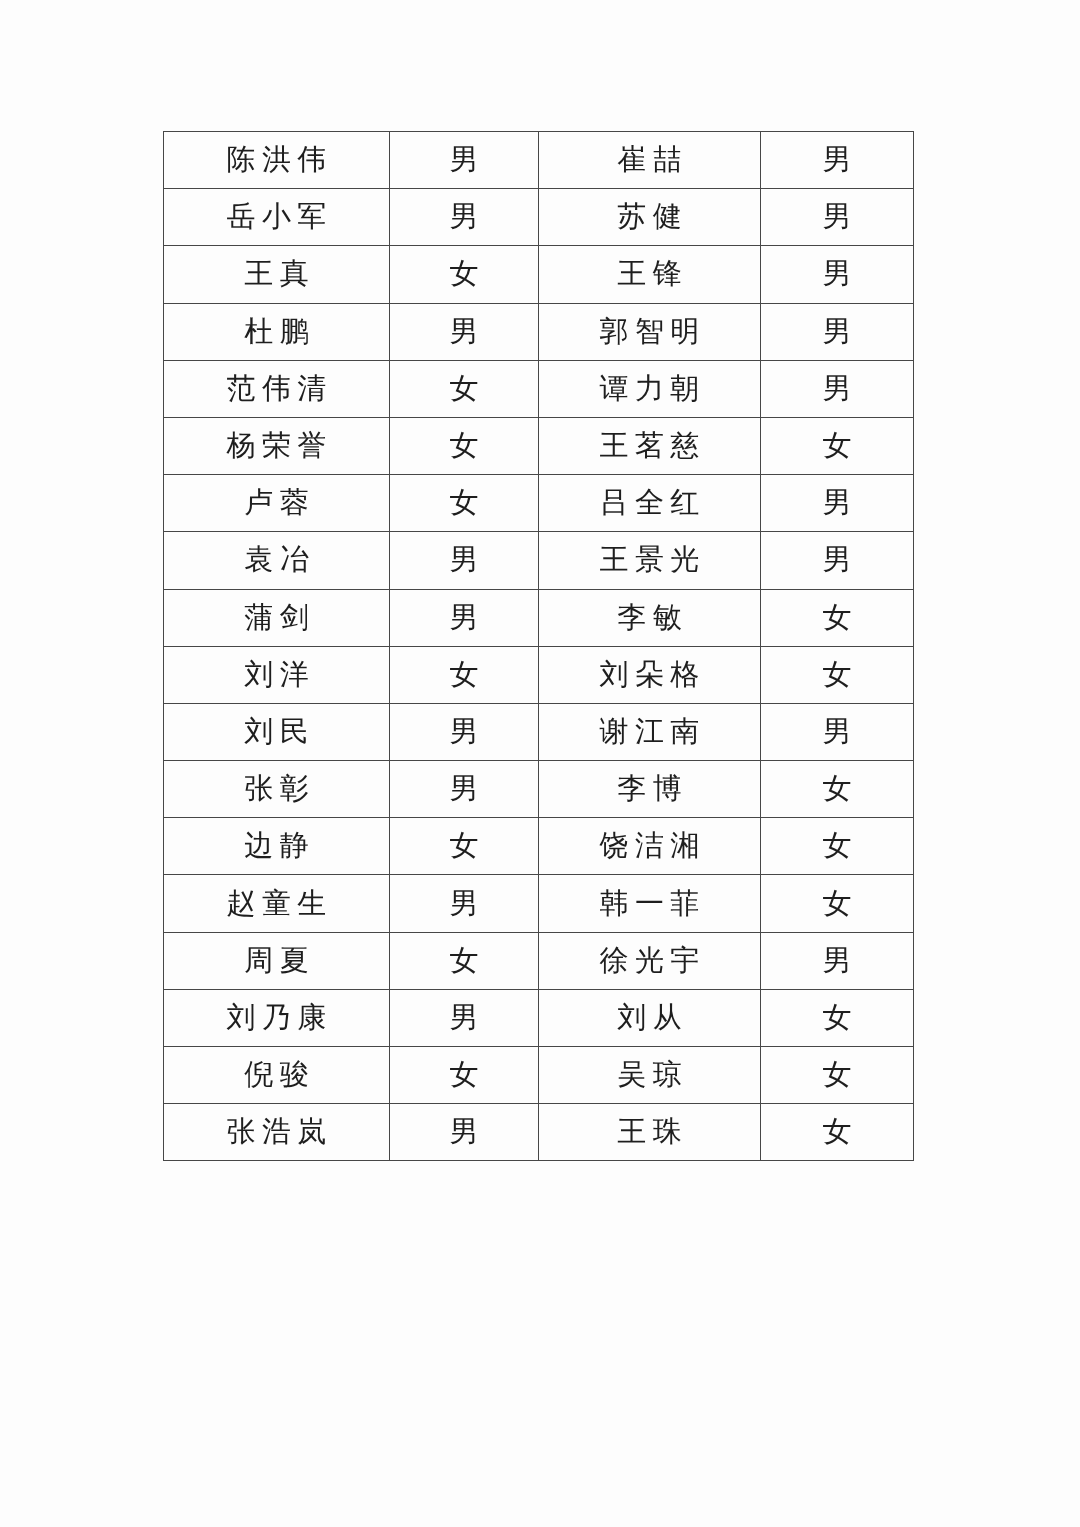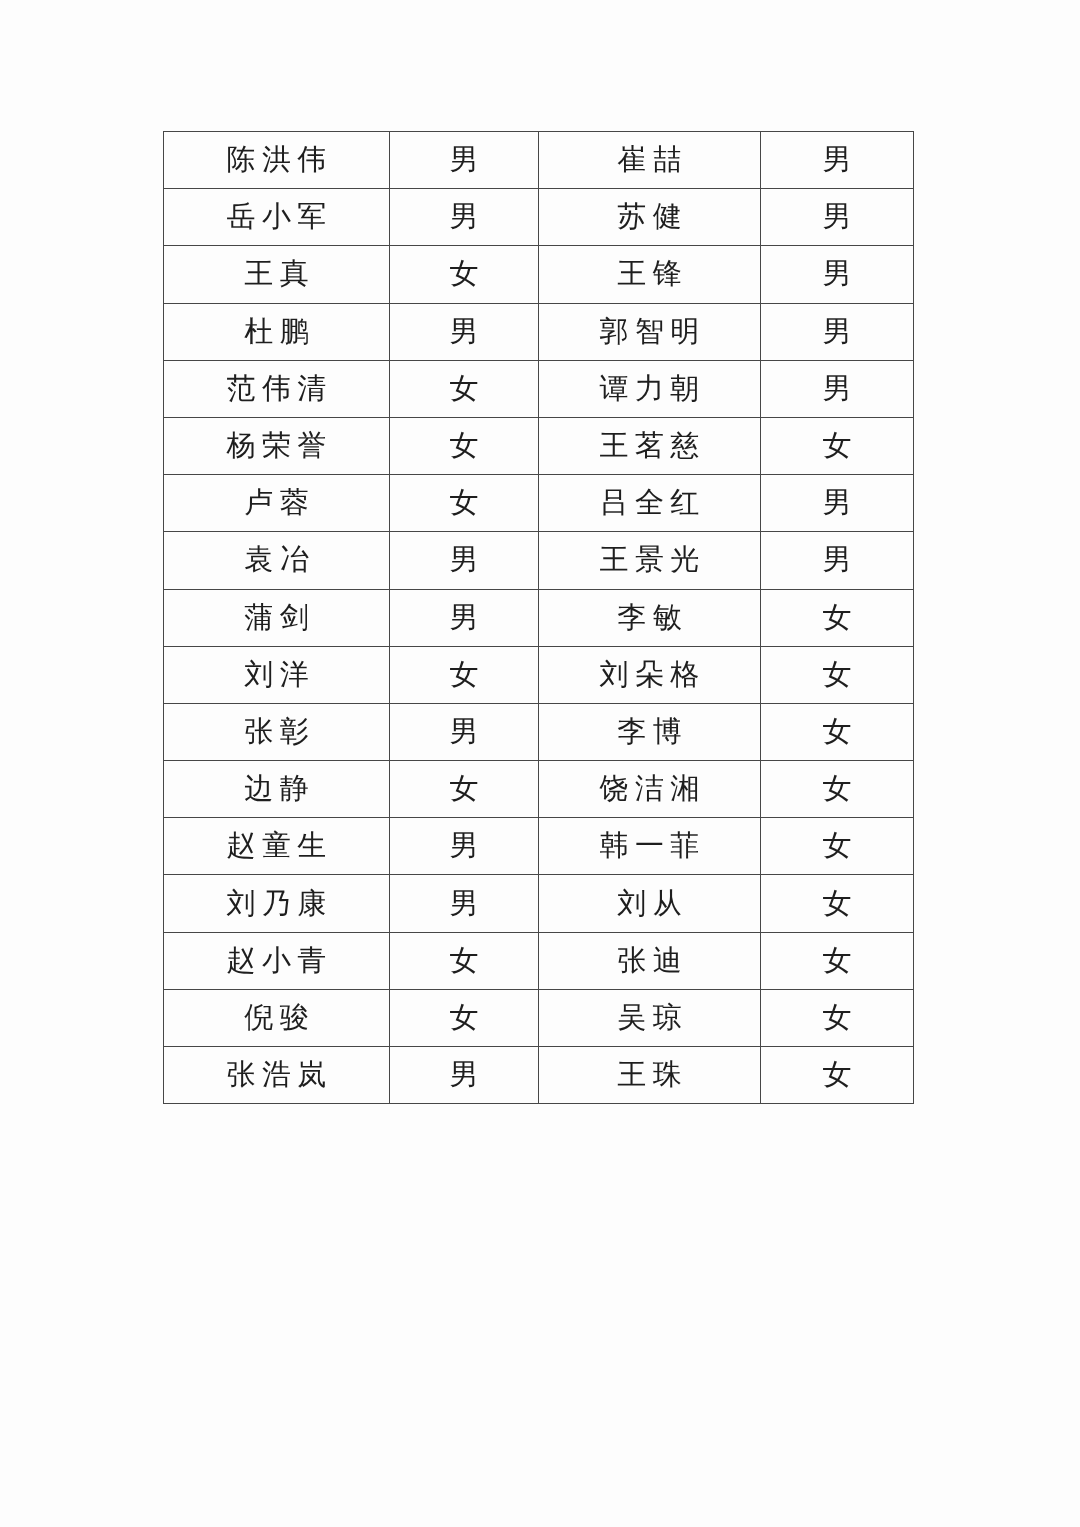--- a/index.html
+++ b/index.html
@@ -109,47 +109,53 @@
           <td>李敏</td>
           <td>女</td>
         </tr>
         <tr>
           <td>刘洋</td>
           <td>女</td>
           <td>刘朵格</td>
           <td>女</td>
         </tr>
         <tr>
+          <td>刘民</td>
+          <td>男</td>
+          <td>谢江南</td>
+          <td>男</td>
+        </tr>
+        <tr>
           <td>张彰</td>
           <td>男</td>
           <td>李博</td>
           <td>女</td>
         </tr>
         <tr>
           <td>边静</td>
           <td>女</td>
           <td>饶洁湘</td>
           <td>女</td>
         </tr>
         <tr>
           <td>赵童生</td>
           <td>男</td>
           <td>韩一菲</td>
           <td>女</td>
         </tr>
         <tr>
+          <td>周夏</td>
+          <td>女</td>
+          <td>徐光宇</td>
+          <td>男</td>
+        </tr>
+        <tr>
           <td>刘乃康</td>
           <td>男</td>
           <td>刘从</td>
-          <td>女</td>
-        </tr>
-        <tr>
-          <td>赵小青</td>
-          <td>女</td>
-          <td>张迪</td>
           <td>女</td>
         </tr>
         <tr>
           <td>倪骏</td>
           <td>女</td>
           <td>吴琼</td>
           <td>女</td>
         </tr>
         <tr>
           <td>张浩岚</td>

